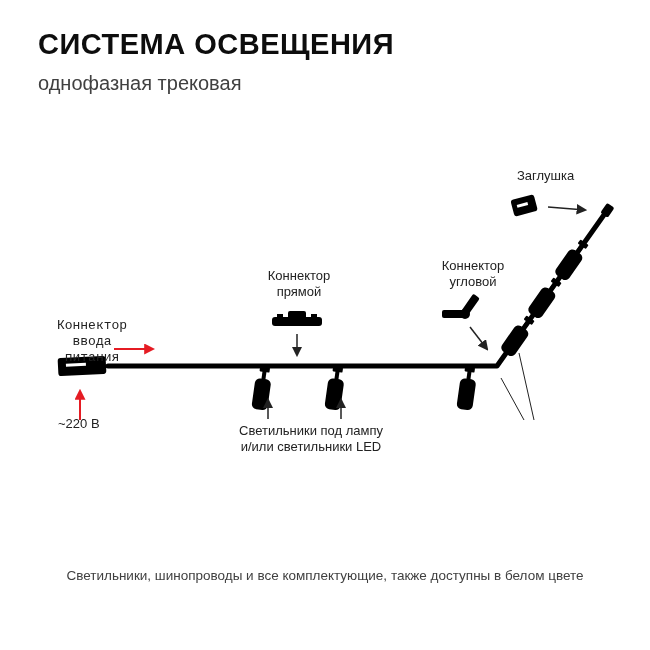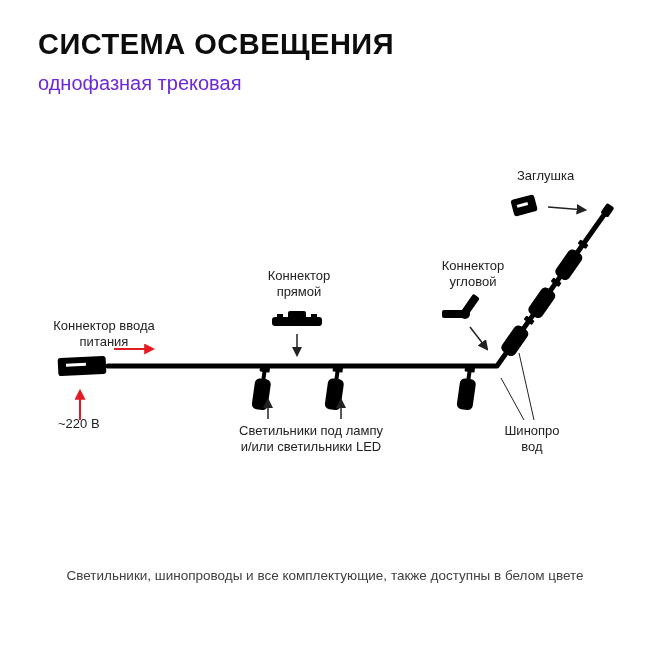--- a/index.html
+++ b/index.html
@@ -5,21 +5,21 @@
   html,body{margin:0;padding:0;background:#fff;}
   .page{
     position:relative;width:650px;height:650px;background:#ffffff;
     font-family:"Liberation Sans",sans-serif;overflow:hidden;color:#101010;
   }
   .title{
     position:absolute;left:38px;top:28px;font-size:29px;font-weight:800;
     letter-spacing:.5px;color:#0d0d0d;white-space:nowrap;
   }
   .subtitle{
-    position:absolute;left:38px;top:72px;font-size:20px;font-weight:400;color:#6d28d9;
+    position:absolute;left:38px;top:72px;font-size:20px;font-weight:400;color:#404040;
   }
   .diagram-svg{position:absolute;left:0;top:0;}
   .lbl{
     position:absolute;font-size:13px;line-height:16px;color:#222;
   }
   .lbl.center{text-align:center;}
   .lbl span{display:block;}
   .footer-note{
     position:absolute;left:0;top:568px;width:650px;text-align:center;
     font-size:13.5px;color:#404040;
@@ -125,34 +125,30 @@
   <div class="lbl center" style="left:254px;top:268px;width:90px;">
     <span>Коннектор</span>
     <span>прямой</span>
   </div>
 
   <div class="lbl center" style="left:428px;top:258px;width:90px;">
     <span>Коннектор</span>
     <span>угловой</span>
   </div>
 
-  <div class="lbl center" style="left:48px;top:318px;width:112px;">
+  <div class="lbl center" style="left:36px;top:318px;width:112px;font-family:Liberation Mono, monospace;">
     <span>Коннектор ввода</span>
     <span>питания</span>
   </div>
 
   <div class="lbl" style="left:58px;top:416px;">
     <span>~220 В</span>
   </div>
 
   <div class="lbl center" style="left:222px;top:423px;width:178px;">
     <span>Светильники под лампу</span>
     <span>и/или светильники LED</span>
   </div>
 
-  <div class="lbl center" style="left:496px;top:423px;width:72px;">
-    <span>Шинопро</span>
-    <span>вод</span>
-  </div>
 
   <div class="footer-note">Светильники, шинопроводы и все комплектующие, также доступны в белом цвете</div>
 
 </div>
 
 </body></html>

